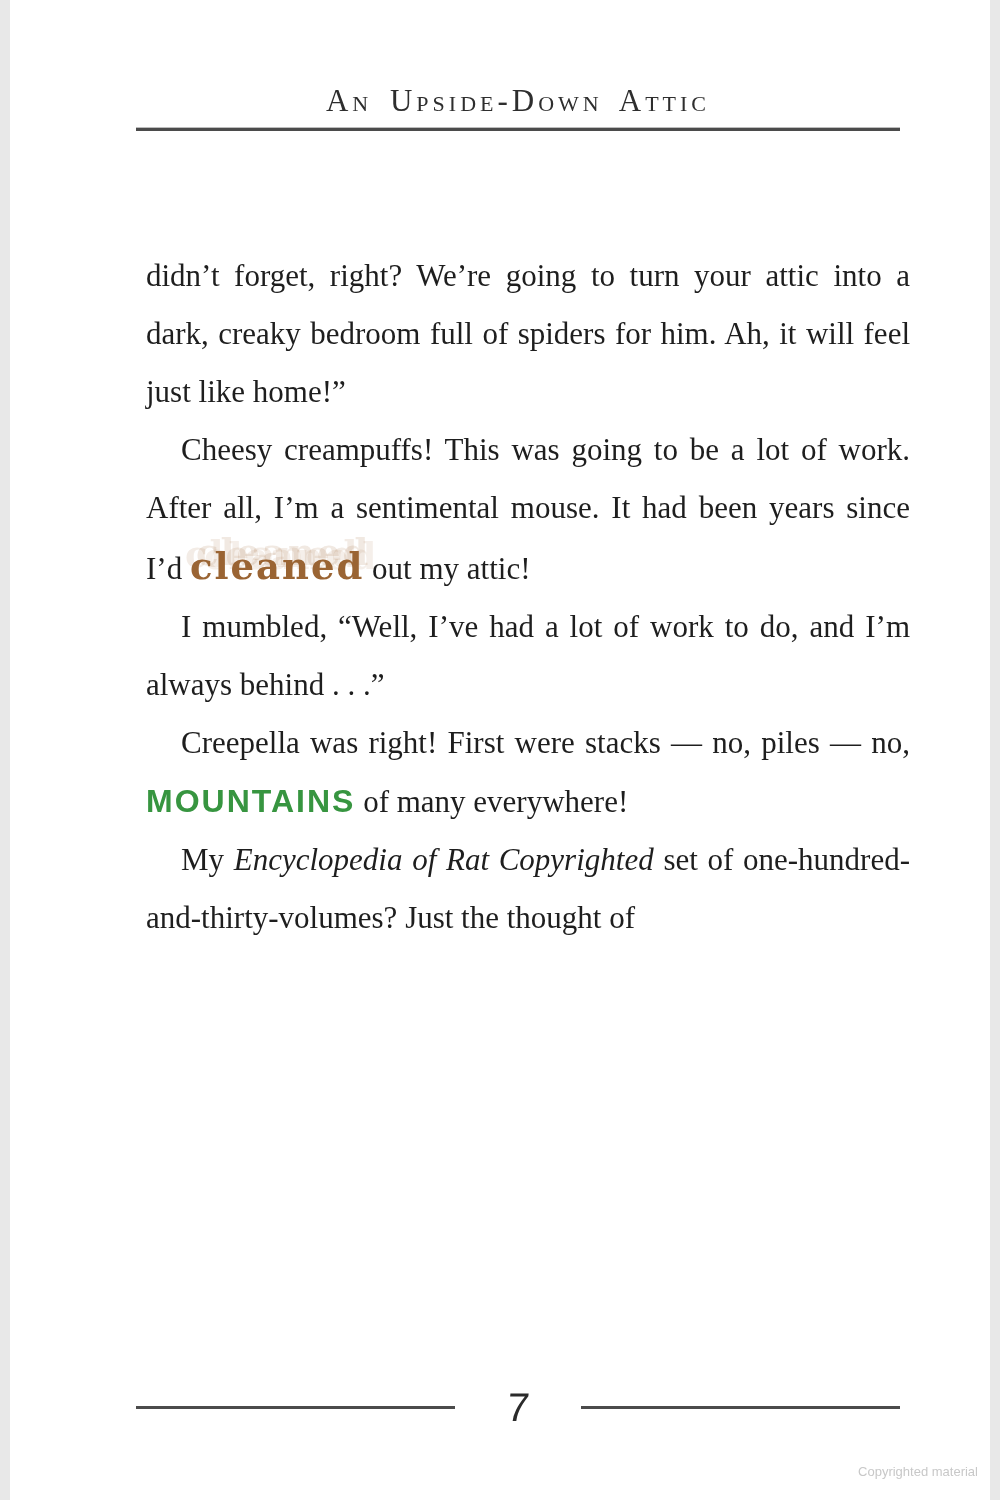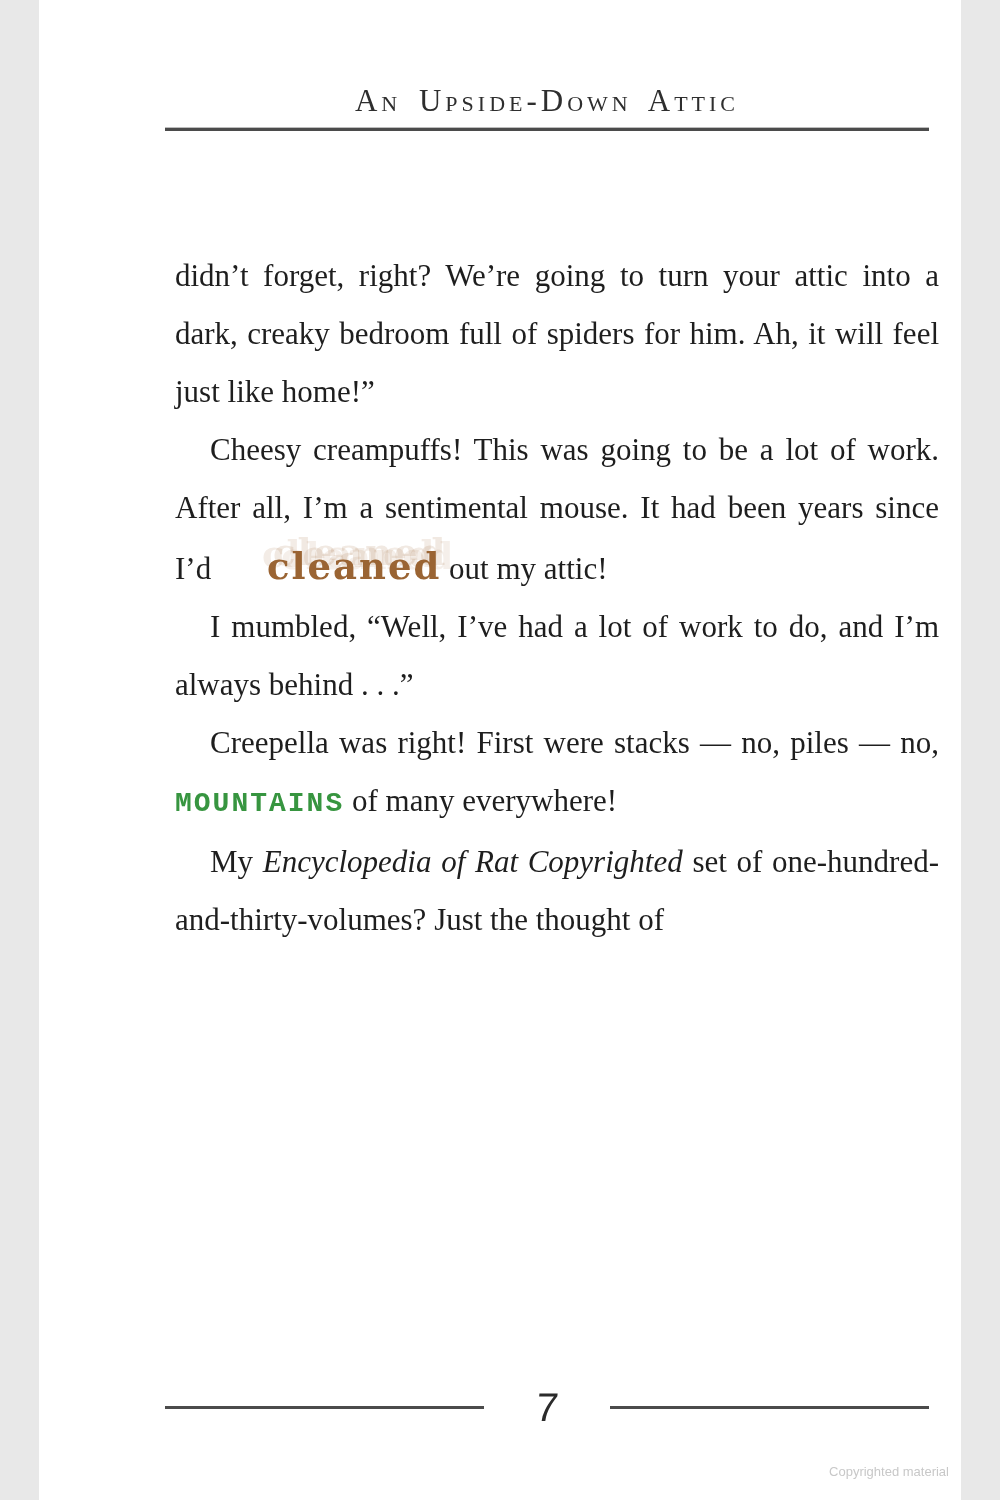--- a/index.html
+++ b/index.html
@@ -1,24 +1,23 @@
 <!DOCTYPE html>
 <html style="--accent-brown: #9a6433; --accent-green: #379540; --text-color: #1e1e1e; --rule-color: #4b4b4b; --watermark-color: #c8c8c8;"><head>
 <meta charset="utf-8">
 <style>
   html, body { margin: 0; padding: 0; background: #e8e8e8; }
   .page {
     position: relative;
-    width: 906px;
+    width: 980px;
     height: 1500px;
     margin: 0 auto;
     background: #ffffff;
     overflow: hidden;
     font-family: "Liberation Serif", serif;
-    padding-left: 16px;
   }
 
   
   .chapter-title {
     position: absolute;
     top: 83px;
     left: 126px;
     width: 764px;
     text-align: center;
     font-variant: small-caps;
@@ -52,26 +51,25 @@
   .para.indent { text-indent: 35px; }
   .seg { }
   .seg.italic { font-style: italic; }
   .seg.w-cleaned {
     font-family: "DejaVu Serif", serif;
     font-weight: bold;
     font-size: 37px;
     letter-spacing: 2px;
     color: var(--accent-brown, #9a6433);
     text-shadow: 6px -14px 0 rgba(154,100,51,.14), -5px -12px 0 rgba(154,100,51,.12), 14px -10px 0 rgba(154,100,51,.10);
-    margin-left: 48px;
   }
   .seg.w-mountains {
-    font-family: Liberation Mono, monospace;
+    font-family: Liberation Sans, sans-serif;
     font-weight: bold;
-    font-size: 28px;
+    font-size: 32px;
     letter-spacing: 2px;
     color: var(--accent-green, #379540);
   }
 
   
   .page-footer {
     position: absolute;
     top: 1385px;
     left: 126px;
     width: 764px;

